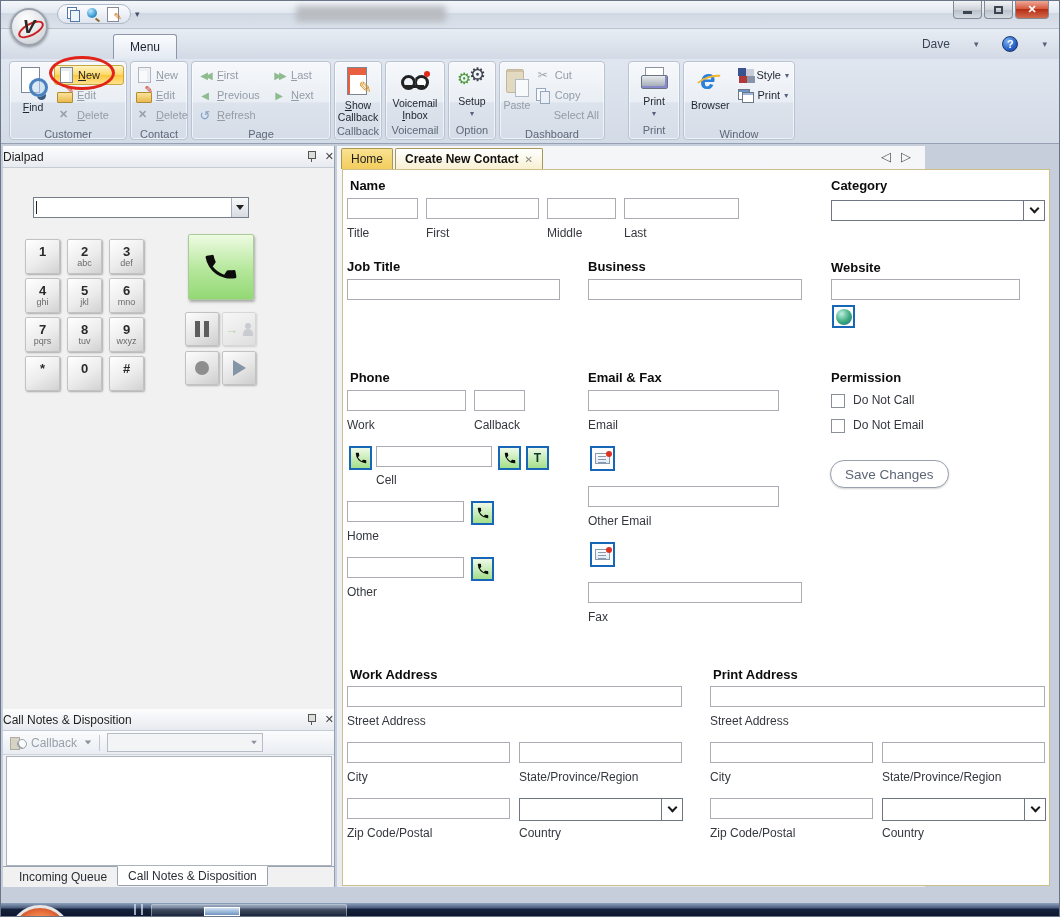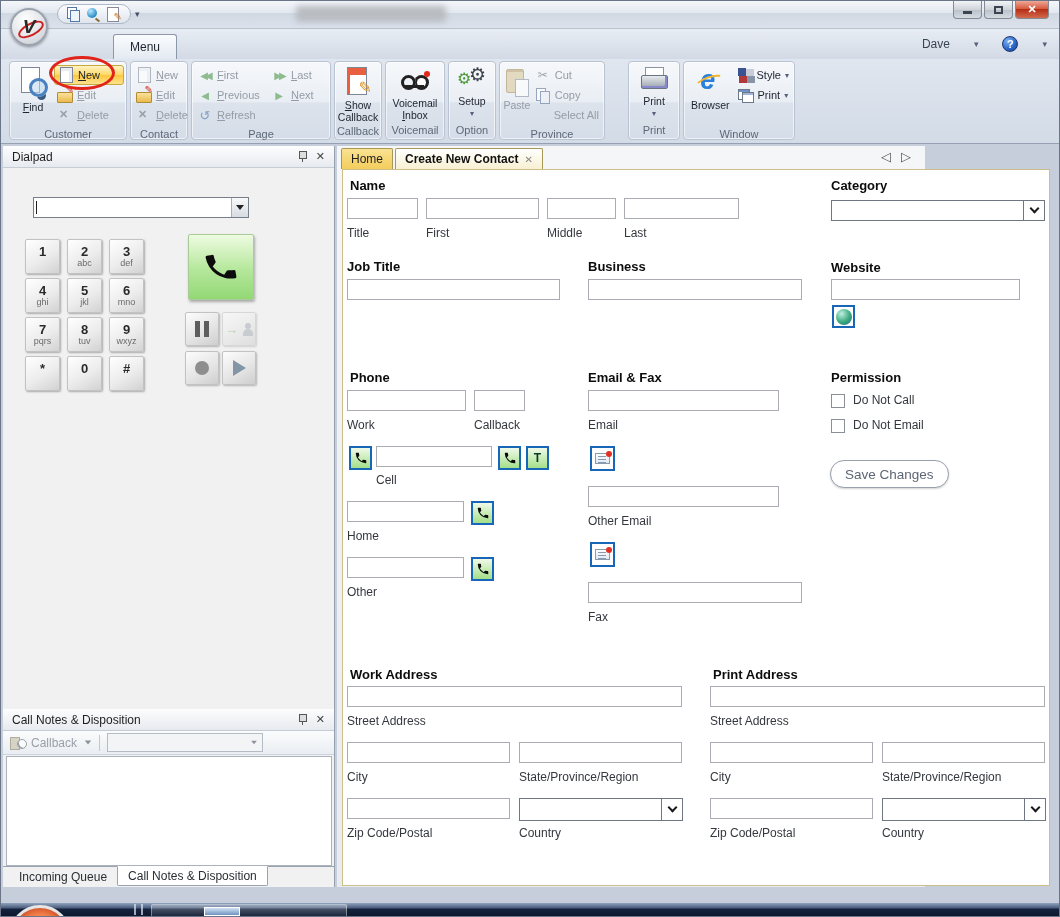--- a/index.html
+++ b/index.html
@@ -116,21 +116,21 @@
     box-shadow:inset 0 2px 0 #9fb6d8; }
   .mini-caret { font-size:8px; color:#55607a; }
 
   
   .annotation-ellipse { position:absolute; left:48px; top:55px; width:66px; height:34px; border:3px solid #e2231a;
     border-radius:50%; z-index:99; pointer-events:none; }
 
   
   .left-panel { position:absolute; left:2px; top:145px; width:332px; height:741px; background:#f1f1f1; border-right:1px solid #96a0ae; }
   .phead { position:absolute; left:0; right:0; height:22px; background:linear-gradient(#fdfdfe,#e7eaef);
-    border-bottom:1px solid #c6ccd6; display:flex; align-items:center; padding:0 9px; font-size:12px; color:#1e1e1e; }
+    border-bottom:1px solid #c6ccd6; display:flex; align-items:center; padding:0 0; font-size:12px; color:#1e1e1e; }
   .phead .sp { flex:1; }
   .pin-icon { width:10px; height:11px; position:relative; margin-right:8px; }
   .pin-icon::before { content:""; position:absolute; left:1px; top:0; width:6px; height:6px; border:1px solid #555; background:#ddd; }
   .pin-icon::after { content:""; position:absolute; left:4px; top:7px; width:1px; height:4px; background:#555; }
   .xs-close { font-size:11px; color:#444; }
 
   .combo { position:absolute; left:30px; top:51px; width:216px; height:21px; background:#fff; border:1px solid #767e8a; display:flex; }
   .combo .caret-line { width:1px; height:13px; background:#222; margin:3px 0 0 2px; }
   .combo .sp { flex:1; }
   .combo .dd { width:17px; border-left:1px solid #a6aeb8; background:linear-gradient(#f8f9fa,#d7dce2);
@@ -410,21 +410,21 @@
           </div>
           <div class="rbtn-s dis">
             <span class="ic16 ic-copy"></span>
             <span>Copy</span>
           </div>
           <div class="rbtn-s dis" style="padding-left:22px">
             <span>Select All</span>
           </div>
         </div>
       </div>
-      <div class="rg-label">Province</div>
+      <div class="rg-label">Dashboard</div>
     </div>
 
     <div class="rgroup" style="width:52px; margin-left:20px">
       <div class="rg-body">
         <div class="rbtn-l" style="flex:1">
           <span class="ic-print"></span>
           <span>Print</span>
           <span class="mini-caret">▾</span>
         </div>
       </div>

